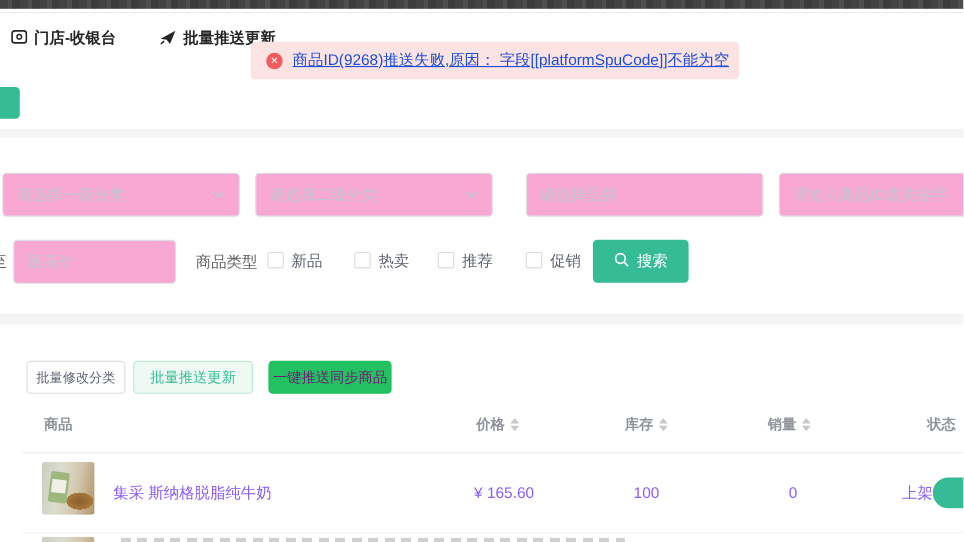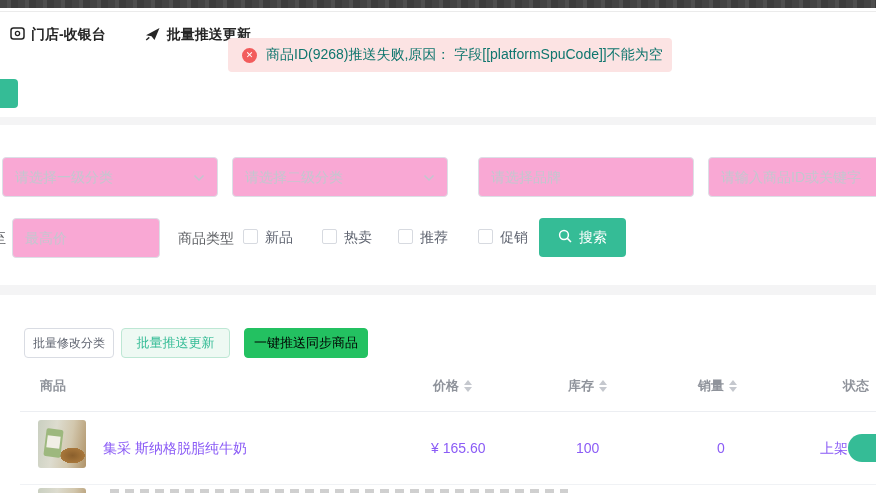--- a/index.html
+++ b/index.html
@@ -14,21 +14,21 @@
 
   
   .tabs { position:absolute; left:10px; top:26px; display:flex; gap:38px; align-items:center; }
   .tab { display:flex; align-items:center; gap:6px; font-size:14px; font-weight:700; color:#262626; cursor:pointer; }
 
   
   .toast { position:absolute; left:228px; top:38px; width:444px; height:34px; z-index:30;
     background:#fce3e3; border-radius:4px; display:flex; align-items:center; gap:9px; padding:0 14px; }
   .toast-icon { width:15px; height:15px; border-radius:50%; background:#f25c5c; color:#fff;
     font-size:9px; line-height:15px; text-align:center; flex:0 0 auto; }
-  .toast-msg { font-size:14px; color:#0f766e; white-space:nowrap; }
+  .toast-msg { font-size:14px; color:#1d4ed8; white-space:nowrap;text-decoration:underline; }
 
   
   .teal-cut { position:absolute; left:-22px; top:79px; width:40px; height:29px;
     background:#35bc96; border-radius:4px; }
 
   
   .strip { position:absolute; left:0; width:876px; background:#f4f4f5; }
   .strip-a { top:117px; height:8px; }
   .strip-b { top:285px; height:10px; }
 
@@ -55,21 +55,21 @@
 
   .search-btn { position:absolute; left:539px; top:218px; width:87px; height:39px;
     background:#35bc96; border:none; border-radius:4px; color:#fff; font-size:14px;
     display:flex; align-items:center; justify-content:center; gap:7px; cursor:pointer; font-family:inherit; }
 
   
   .tbtn { position:absolute; top:328px; height:30px; border-radius:4px; font-family:inherit;
     display:flex; align-items:center; justify-content:center; cursor:pointer; }
   .tbtn-plain { left:24px; width:90px; background:#fff; border:1px solid #d9dce3; color:#5f6470; font-size:12px; }
   .tbtn-light { left:121px; width:109px; background:#eef9f3; border:1px solid #bde7d4; color:#35bc96; font-size:13px; }
-  .tbtn-solid { left:244px; width:124px; background:#23c161; border:1px solid #23c161; color:#000000; font-size:13px; }
+  .tbtn-solid { left:244px; width:112px; background:#23c161; border:1px solid #23c161; color:#701a75; font-size:13px; }
 
   
   .th { position:absolute; top:377px; font-size:13px; font-weight:700; color:#8f939b;
     display:flex; align-items:center; gap:5px; }
   .th-product { left:40px; } .th-price { left:433px; } .th-stock { left:568px; }
   .th-sales { left:698px; } .th-status { left:843px; }
   .sorter { display:inline-flex; flex-direction:column; gap:2px; cursor:pointer; }
   .car-up { width:0; height:0; border-left:4px solid transparent; border-right:4px solid transparent;
     border-bottom:5px solid #c5c8ce; }
   .car-dn { width:0; height:0; border-left:4px solid transparent; border-right:4px solid transparent;

